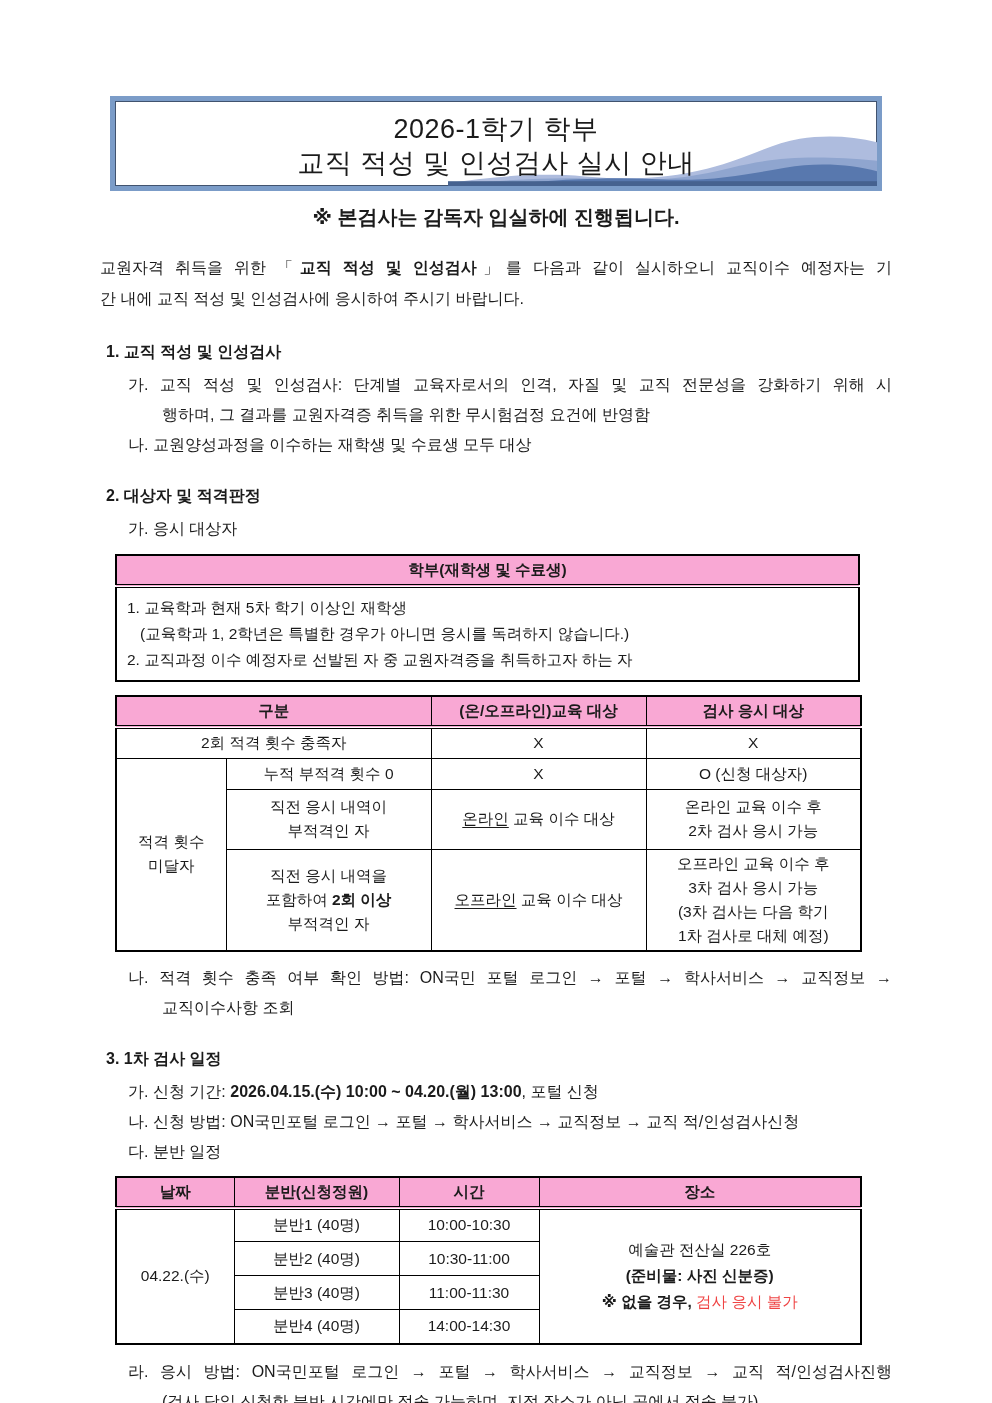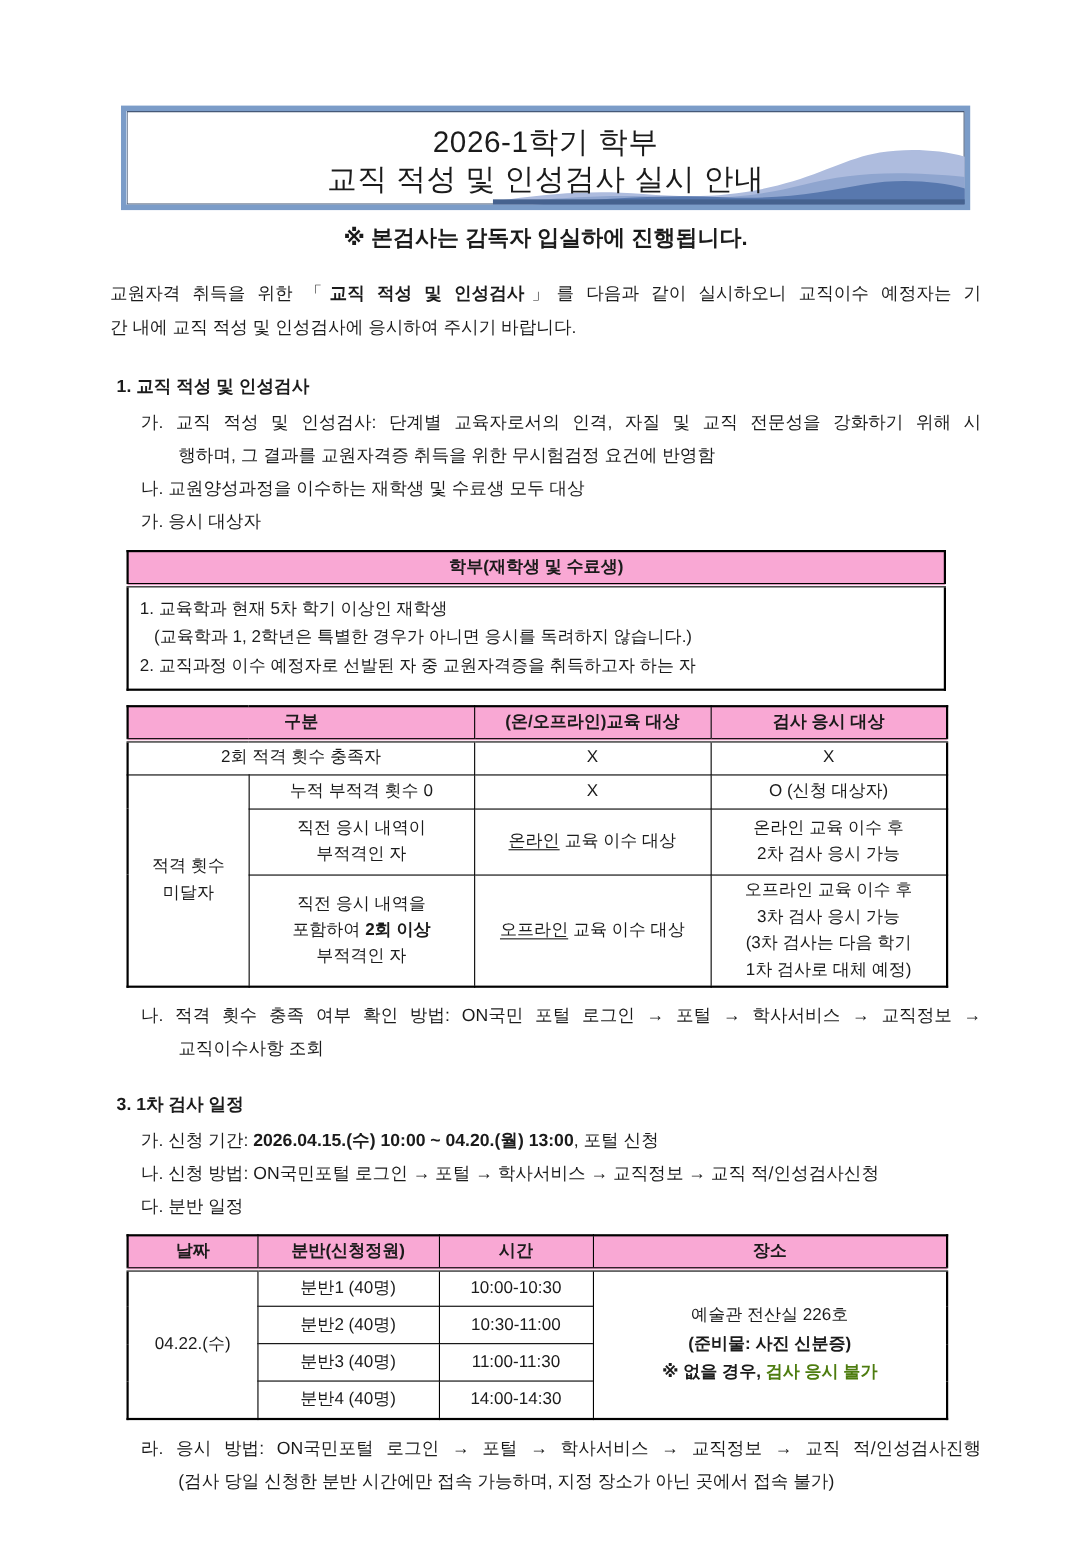--- a/index.html
+++ b/index.html
@@ -21,21 +21,21 @@
   
   .intro{margin-top:24px;font-size:16px;line-height:31px;word-break:break-all;}
   .jline{text-align:justify;text-align-last:justify;}
   
   .sec-heading{font-weight:bold;font-size:16px;margin:24px 0 6px 6px;line-height:24px;}
   .sec-heading.first{margin-top:26px;}
   .item{margin-left:28px;font-size:16px;line-height:30px;word-break:keep-all;}
   .item .l2{padding-left:34px;}
   .item .l1j{text-align:justify;text-align-last:justify;}
   .b{font-weight:bold;}
-  .red{color:#4d7c0f;font-weight:bold;}
+  .red{color:#ef4444;font-weight:normal;}
   .u{text-decoration:underline;text-underline-offset:3px;text-align:center;}
   
   table{border-collapse:collapse;table-layout:fixed;margin-left:15px;border:2px solid #000;}
   th,td{border:1px solid #000;text-align:center;vertical-align:middle;
         font-size:15.5px;padding:2px 4px;box-sizing:border-box;line-height:24px;}
   tr.header-row th{background:#f9a8d4;border-bottom:4px double #000;font-weight:bold;height:30px;}
   .t1{width:745px;margin-top:10px;}
   .t1 td.body{ text-align:left;padding:7px 10px;line-height:26px;font-size:15.5px;}
   .t1 .indent-sm{padding-left:13px;}
   .t2{width:745px;margin-top:13px;}
@@ -71,20 +71,21 @@
     <div>간 내에 교직 적성 및 인성검사에 응시하여 주시기 바랍니다.</div>
   </div>
 
   <div class="sec-heading first">1. 교직 적성 및 인성검사</div>
   <div class="item">
     <div class="l1j">가. 교직 적성 및 인성검사: 단계별 교육자로서의 인격, 자질 및 교직 전문성을 강화하기 위해 시</div>
     <div class="l2">행하며, 그 결과를 교원자격증 취득을 위한 무시험검정 요건에 반영함</div>
   </div>
   <div class="item">나. 교원양성과정을 이수하는 재학생 및 수료생 모두 대상</div>
 
+  <div class="sec-heading">2. 대상자 및 적격판정</div>
   <div class="item">가. 응시 대상자</div>
 
   <table class="t1">
     <tbody>
         <tr class="header-row">
       <th>학부(재학생 및 수료생)</th>
     </tr>
     <tr>
       <td class="body">
         <div>1. 교육학과 현재 5차 학기 이상인 재학생</div>

